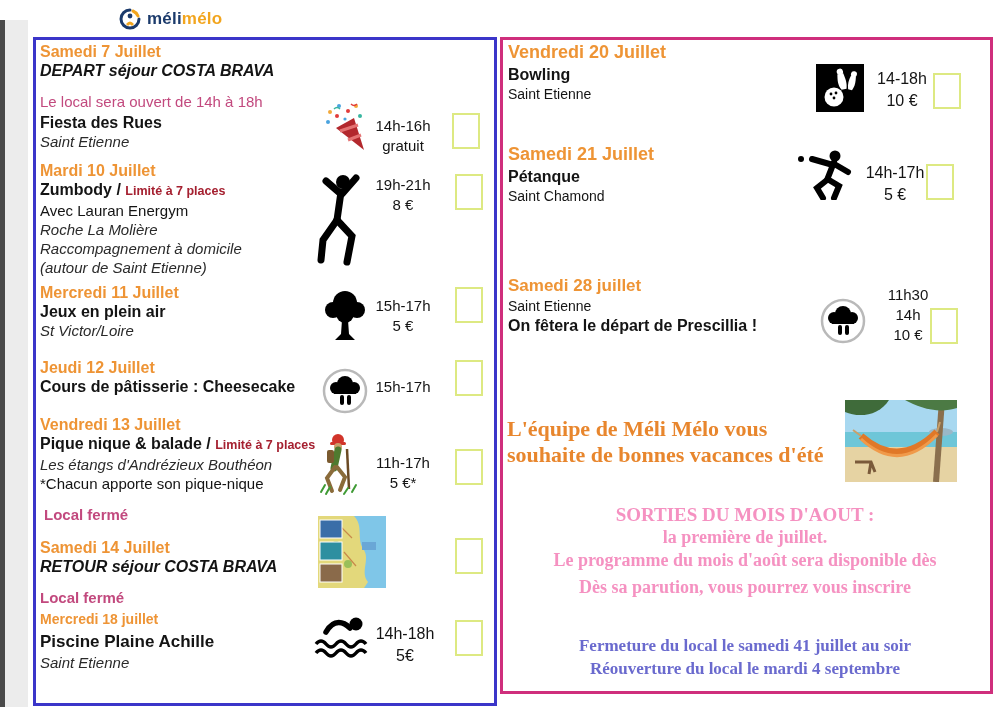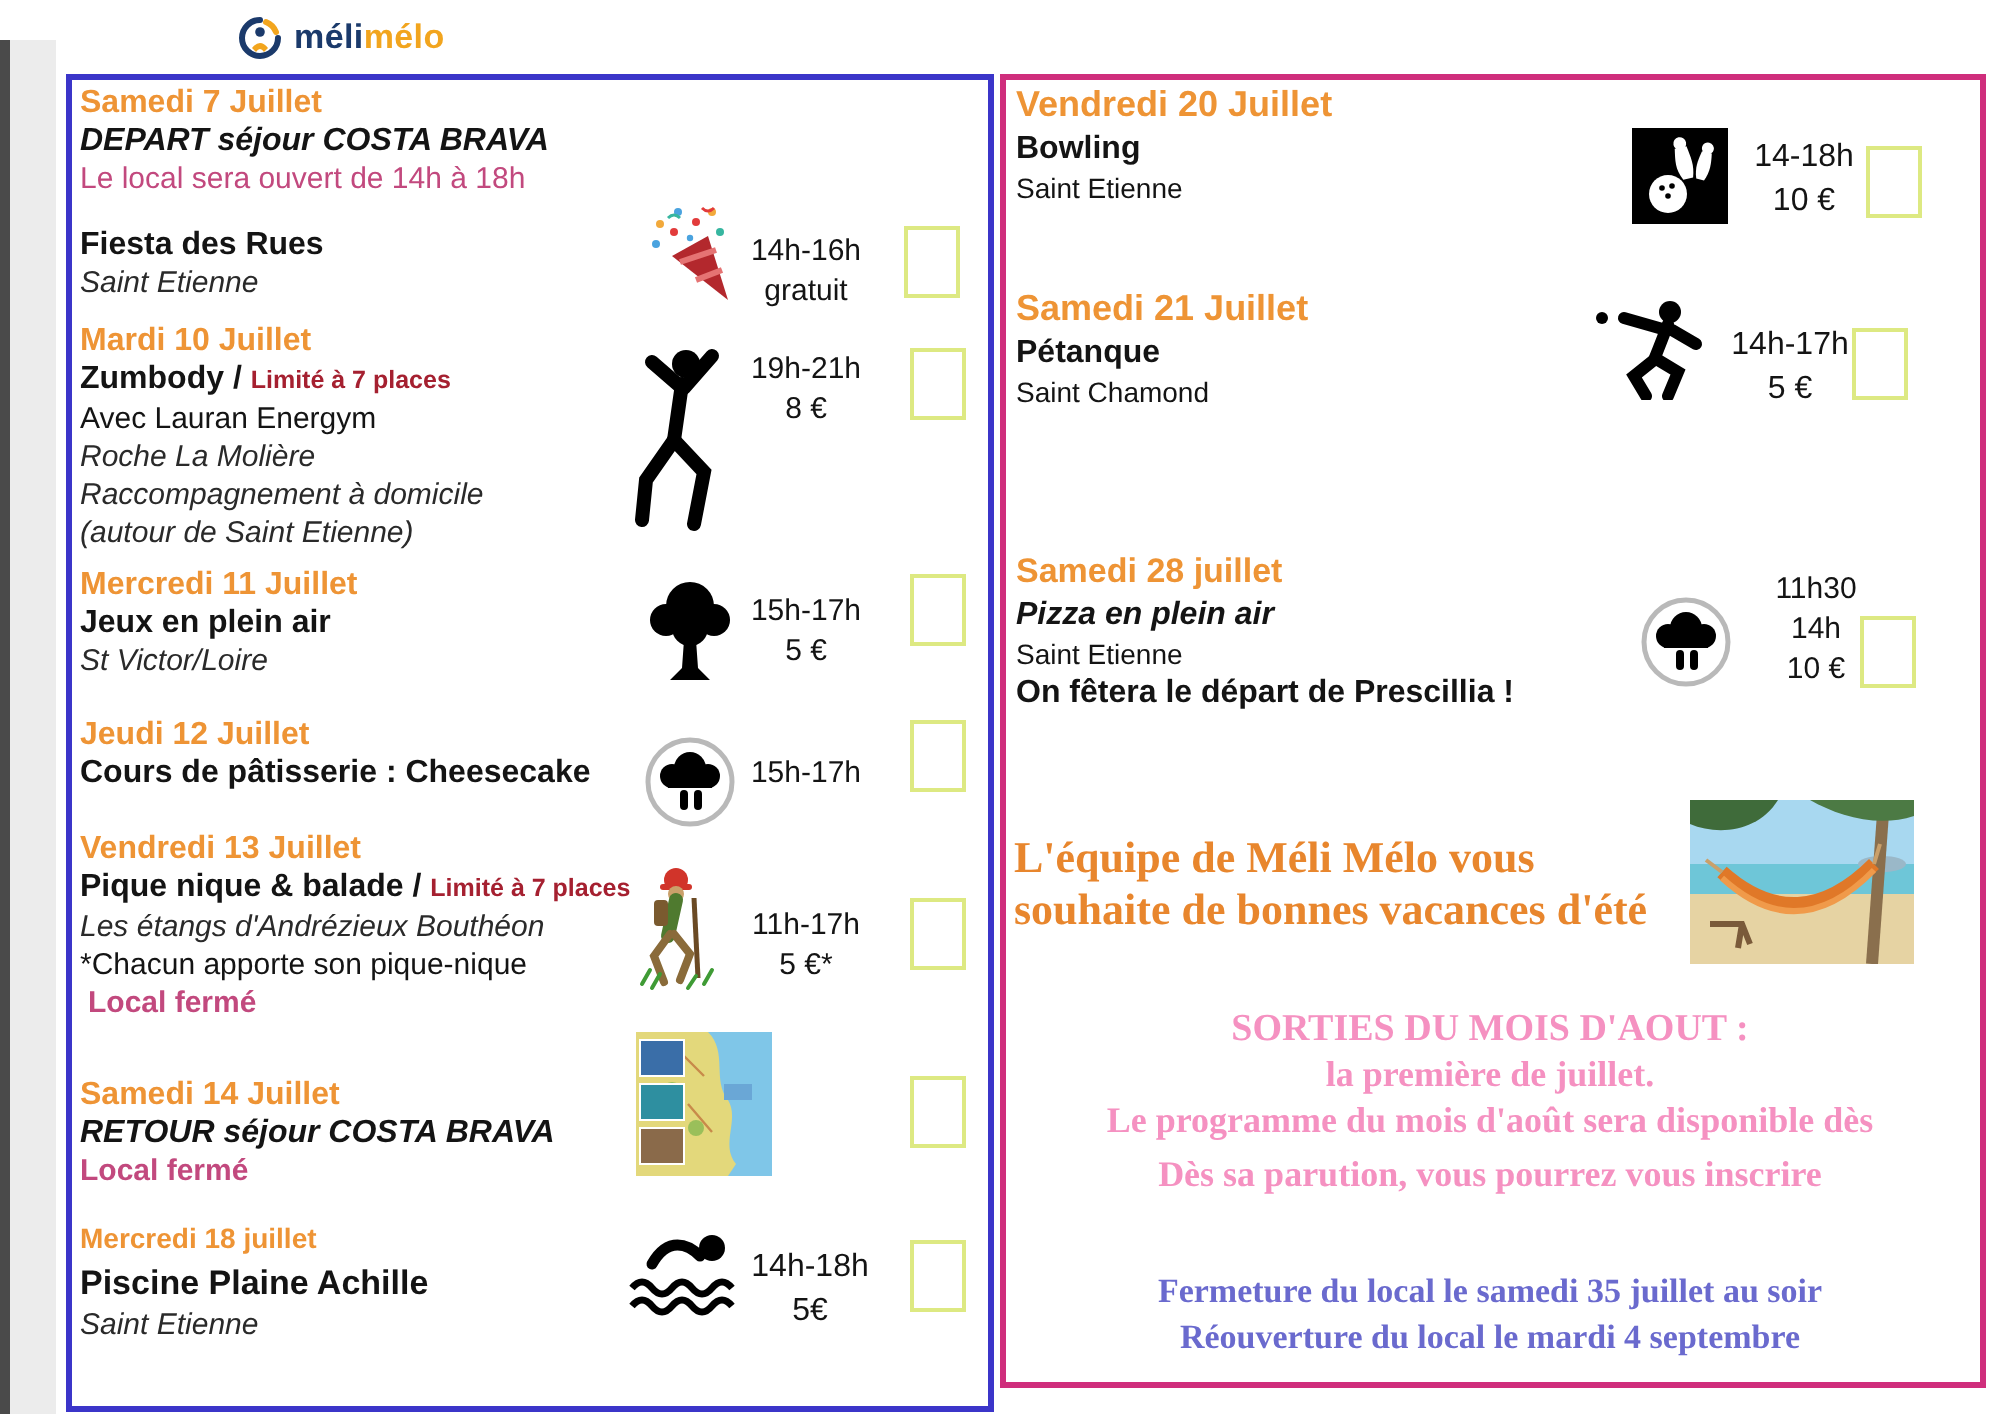--- a/index.html
+++ b/index.html
@@ -14,21 +14,21 @@
   
   .left-box{left:33px;top:37px;width:458px;height:663px;border:3px solid #3b35c9;}
   .right-box{left:500px;top:37px;width:487px;height:651px;border:3px solid #cf2e7c;}
   
   .date{font-weight:bold;color:#ee9435;font-size:16px;}
   .date-lg{font-weight:bold;color:#ee9435;font-size:17px;}
   .ttl{font-weight:bold;color:#141414;font-size:15px;}
   .ttl-i{font-weight:bold;font-style:italic;color:#141414;font-size:15px;}
   .body-t{color:#141414;font-size:15px;}
   .body-i{color:#2a2a2a;font-size:15px;font-style:italic;}
-  .pink{color:#c2497e;}
+  .pink{color:#c2497e;margin-top:12px;}
   .limit{color:#a52030;font-weight:bold;font-size:12.5px;}
   .evline{line-height:19px;}
   .time-col{position:absolute;text-align:center;color:#141414;font-size:15px;line-height:20px;}
   .checkbox{position:absolute;width:24px;height:32px;border:2px solid #dde982;background:#fff;}
   
   .vac{font-family:"Liberation Serif",serif;font-weight:bold;font-size:22px;color:#e8862d;line-height:26px;}
   .august{font-family:"Liberation Serif",serif;font-weight:bold;font-size:18px;color:#f591c1;
           text-align:center;line-height:23px;}
   .closing{font-family:"Liberation Serif",serif;font-weight:bold;font-size:17px;color:#6a6ace;
            text-align:center;line-height:23px;}
@@ -278,21 +278,20 @@
     </svg>
   </div>
   <div class="time-col" style="left:862px;top:162px;width:66px;font-size:16px;line-height:22px;">
     <div>14h-17h</div>
     <div>5 €</div>
   </div>
   <div class="checkbox" style="left:926px;top:164px;"></div>
 
   <div class="abs evline" style="left:508px;top:275px;">
     <div class="date-lg" style="font-size:17px;line-height:22px;">Samedi 28 juillet</div>
-    <div class="ttl-i" style="font-size:16px;line-height:21px;">Pizza en plein air</div>
     <div class="body-t" style="font-size:14px;line-height:18px;">Saint Etienne</div>
     <div class="ttl" style="font-size:16px;line-height:21px;">On fêtera le départ de Prescillia !</div>
   </div>
   <div class="abs" style="left:820px;top:298px;">
     <svg width="46" height="46" viewBox="0 0 46 46">
       <circle cx="23" cy="23" r="21" fill="#fff" stroke="#b9b9b9" stroke-width="2.5"></circle>
       <circle cx="23" cy="16" r="8" fill="#000"></circle>
       <circle cx="14" cy="20" r="6" fill="#000"></circle>
       <circle cx="32" cy="20" r="6" fill="#000"></circle>
       <rect x="12" y="17" width="22" height="9" fill="#000"></rect>
@@ -328,17 +327,17 @@
   </div>
 
   <div class="abs august" style="left:504px;top:503px;width:482px;">
     <div style="font-size:19px;">SORTIES DU MOIS D'AOUT :</div>
     <div>la première de juillet.</div>
     <div>Le programme du mois d'août sera disponible dès</div>
     <div style="margin-top:4px;">Dès sa parution, vous pourrez vous inscrire</div>
   </div>
 
   <div class="abs closing" style="left:504px;top:634px;width:482px;">
-    <div>Fermeture du local le samedi 35 juillet au soir</div>
+    <div>Fermeture du local le samedi 41 juillet au soir</div>
     <div>Réouverture du local le mardi 4 septembre</div>
   </div>
 
 </div>
 
 </body></html>

